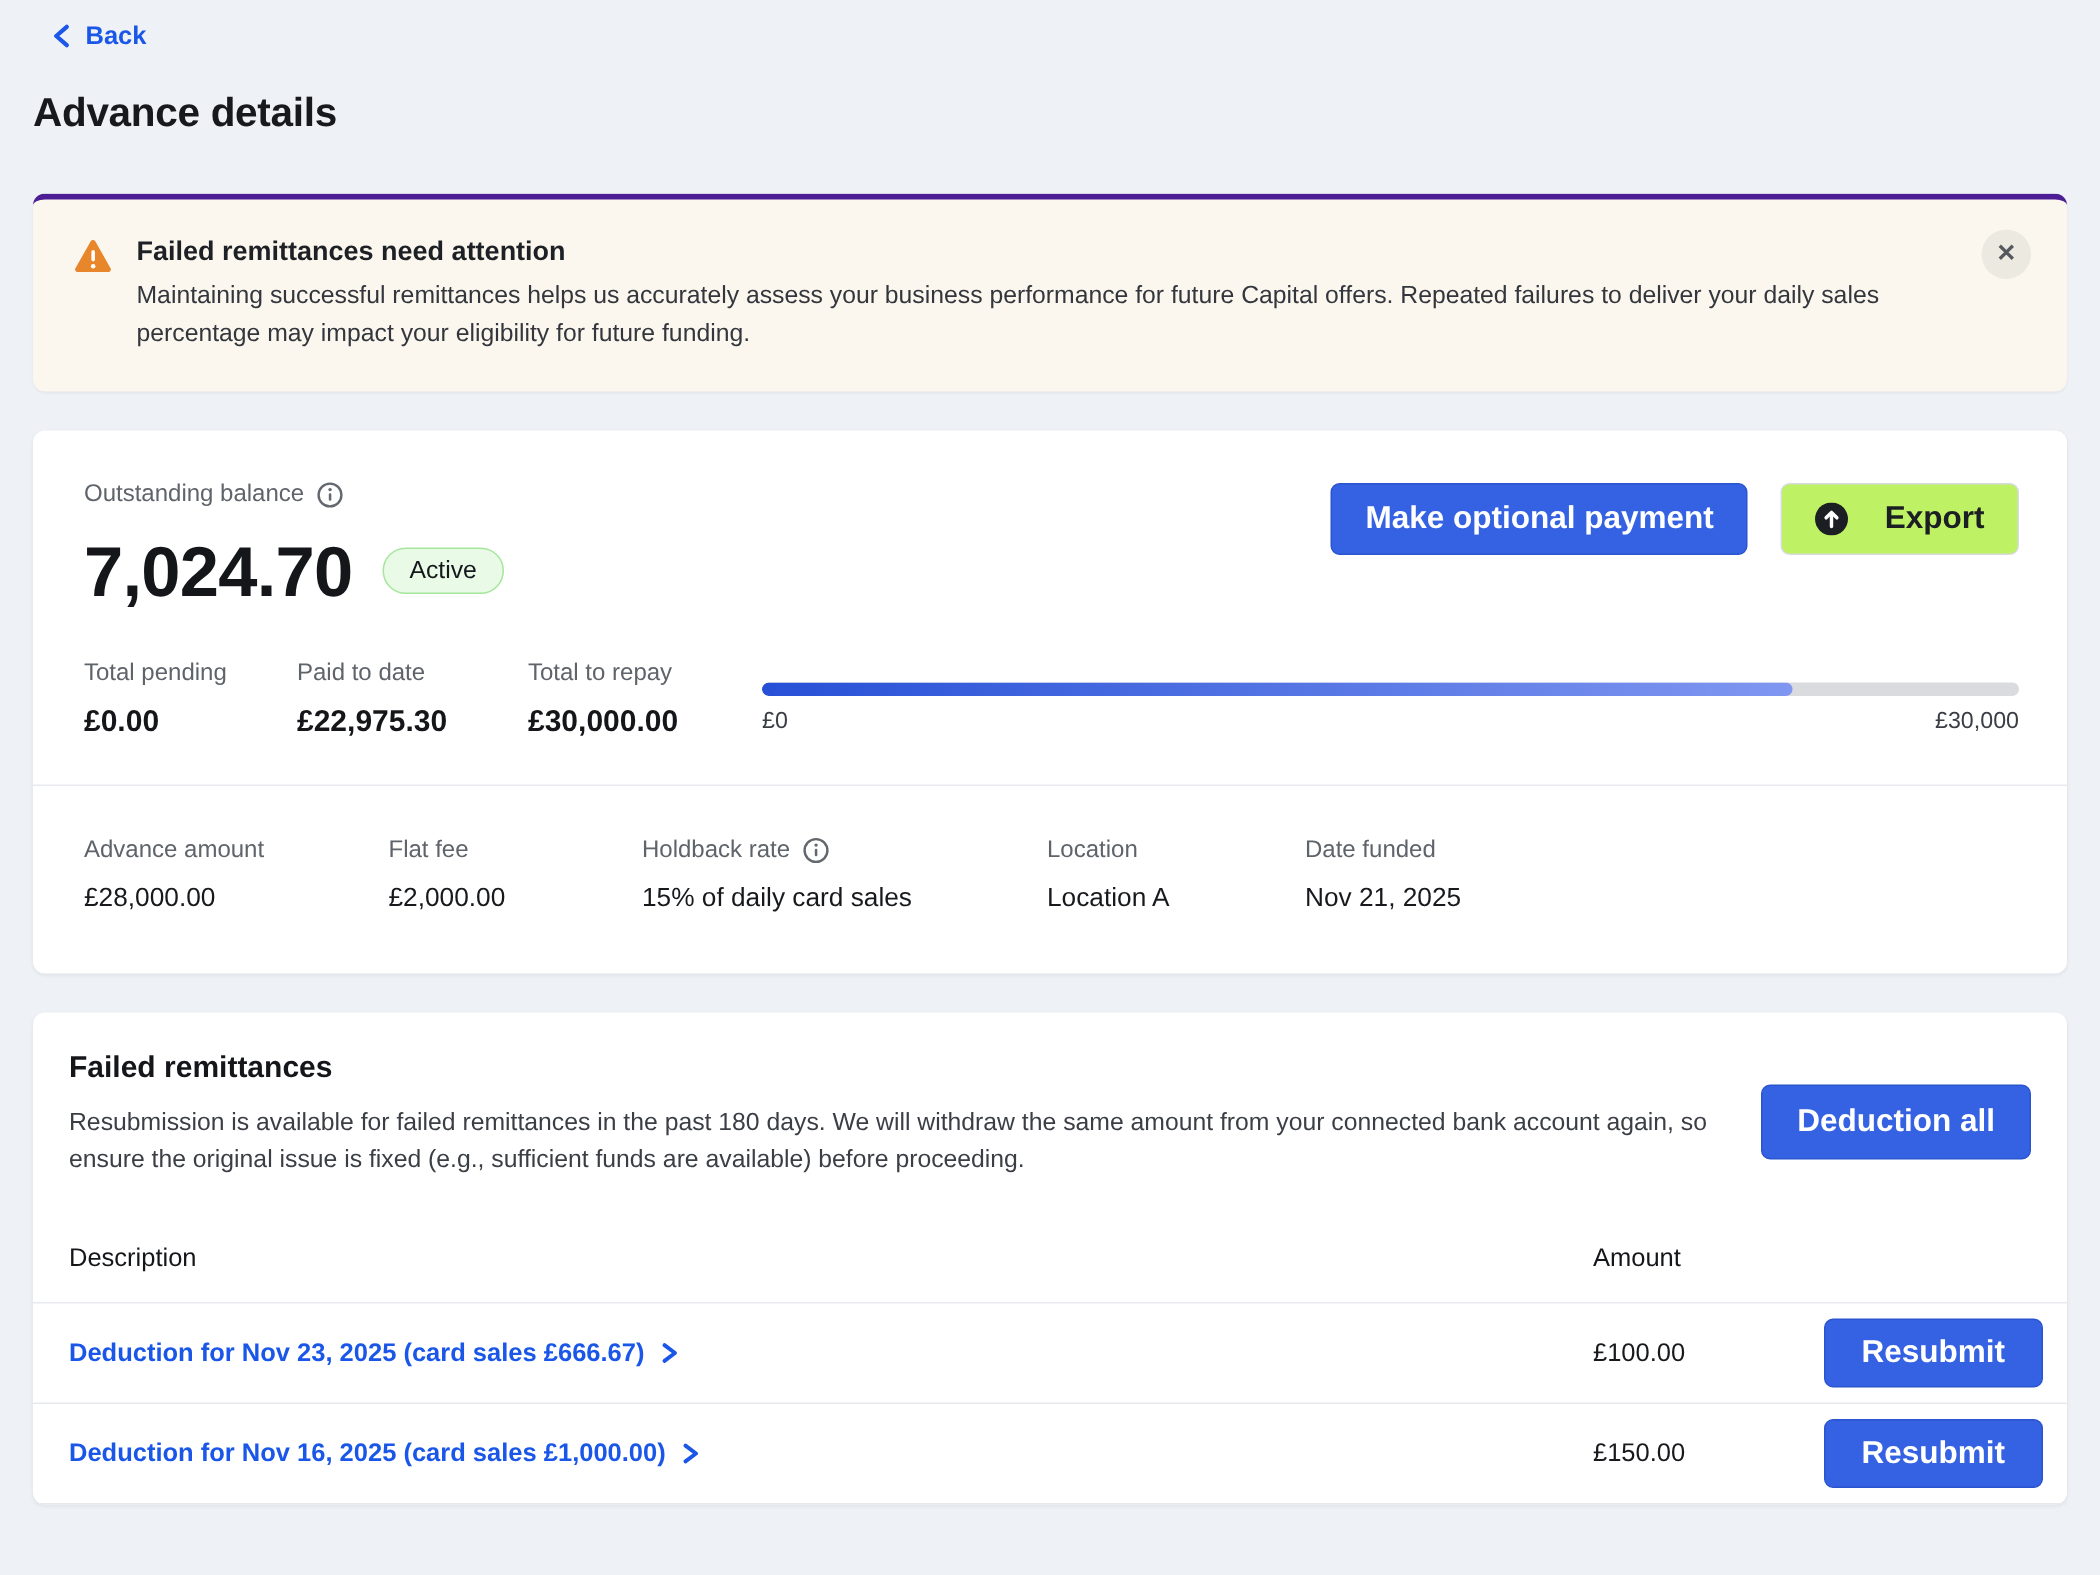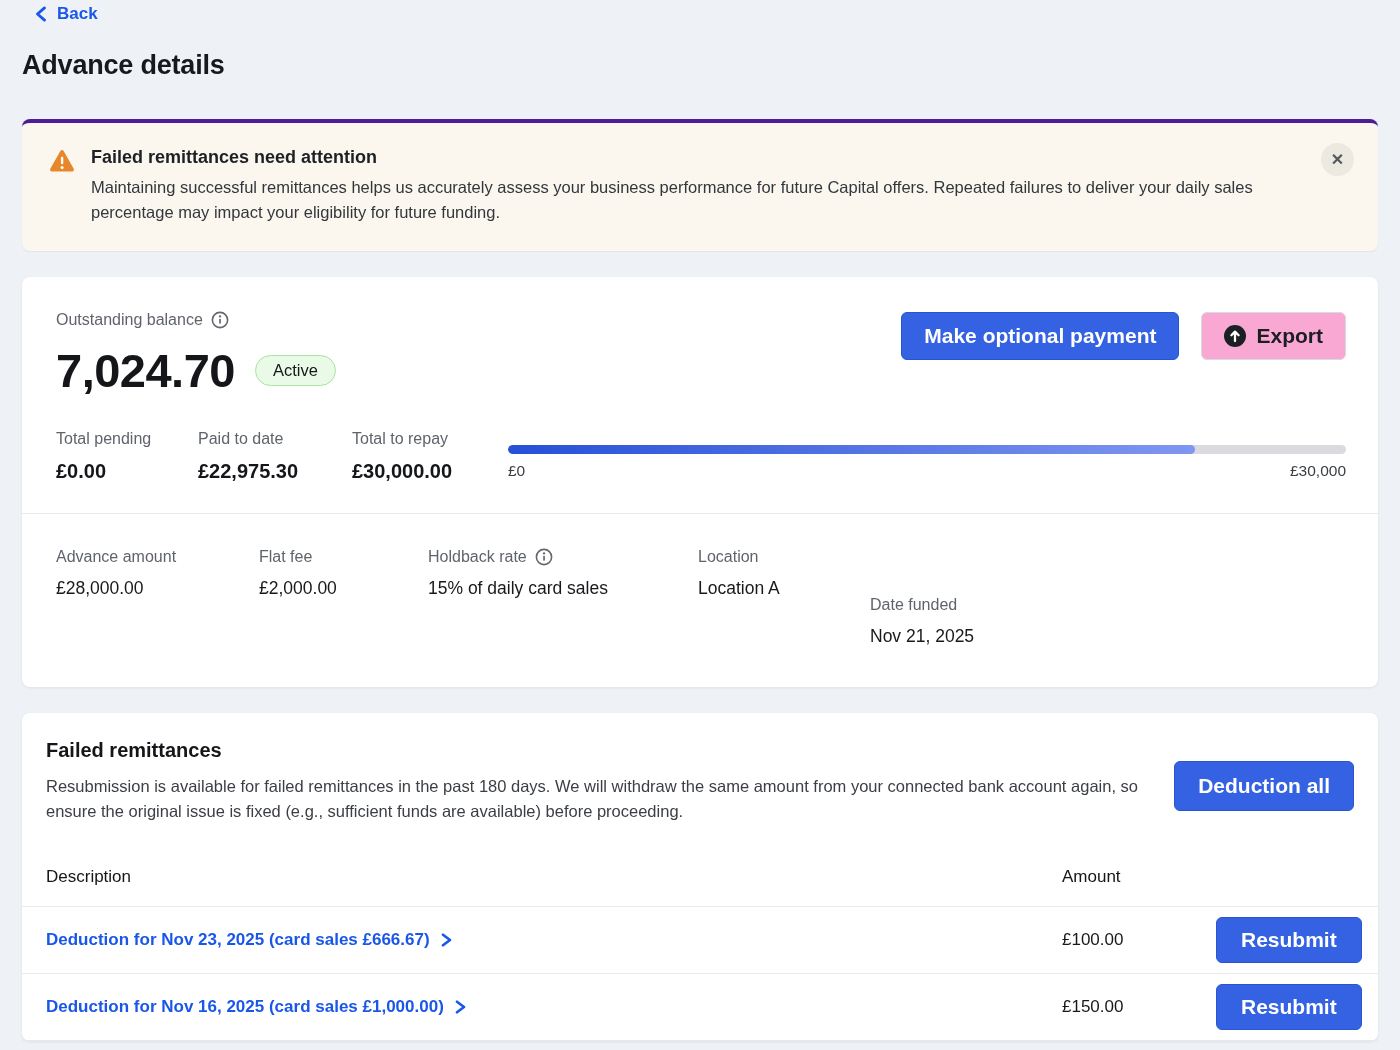--- a/index.html
+++ b/index.html
@@ -5,21 +5,21 @@
   * { margin: 0; padding: 0; box-sizing: border-box; }
   html, body { width: 1400px; height: 1050px; overflow: hidden; }
   body {
     background: #eef1f5;
     font-family: "Liberation Sans", sans-serif;
     color: #17191c;
   }
   .page { padding: 0 22px; }
 
   
-  .back-row { display: flex; align-items: center; gap: 8px; padding: 4px 0 0 12px; }
+  .back-row { display: flex; align-items: center; gap: 8px; padding: 14px 0 0 12px; }
   .back-link { display: inline-flex; align-items: center; gap: 9px; color: #1a57e8; font-size: 17px; font-weight: 600; cursor: pointer; text-decoration: none; }
   .back-chevron { width: 14px; height: 16px; display: inline-block; }
 
   
   .page-title { font-size: 27px; font-weight: 700; margin: 26px 0 0 0; letter-spacing: -0.2px; }
 
   
   .alert {
     margin-top: 38px;
     background: #fbf7ee;
@@ -62,21 +62,21 @@
     font-size: 16.5px; border-radius: 999px; padding: 5px 17px; font-weight: 400;
   }
   .actions { display: flex; gap: 22px; margin-top: 1px; }
   .btn {
     font-family: "Liberation Sans", sans-serif;
     font-size: 21px; font-weight: 700;
     border-radius: 6px; cursor: pointer;
     padding: 11px 22px;
   }
   .btn-primary { background: #3462e2; border: 1px solid #2b54cf; color: #ffffff; }
-  .btn-secondary { background: #f9a8d4; border: 1px solid #d7dade; color: #1b1e22; display: inline-flex; align-items: center; gap: 10px; }
+  .btn-secondary { background: #bef264; border: 1px solid #d7dade; color: #1b1e22; display: inline-flex; align-items: center; gap: 24px; }
   .export-icon { width: 22px; height: 22px; display: inline-block; }
 
   
   .stats-row { display: flex; margin-top: 32px; }
   .stat { margin-right: 0; }
   .stat-label { color: #5f646b; font-size: 16px; }
   .stat-value { font-size: 20px; font-weight: 700; margin-top: 12px; color: #141619; }
   .stat-1 { width: 142px; }
   .stat-2 { width: 154px; }
   .stat-3 { width: 156px; }
@@ -84,21 +84,21 @@
   .progress-track { height: 9px; background: #d9dbde; border-radius: 6px; overflow: hidden; }
   .progress-fill { height: 100%; border-radius: 6px; background: linear-gradient(90deg, #2650d6 0%, #8097f1 100%); }
   .progress-labels { display: flex; justify-content: space-between; margin-top: 8px; font-size: 15.5px; color: #3a3e44; }
 
   .divider { border: none; border-top: 1px solid #e7e9ec; height: 0; }
 
   
   .details-section { padding: 34px 32px 40px 34px; display: flex; gap: 16px; }
   .detail-label { color: #5f646b; font-size: 16px; display: flex; align-items: center; gap: 8px; }
   .detail-value { font-size: 17.5px; margin-top: 12px; color: #17191c; }
-  .detail-1 { width: 187px; } .detail-2 { width: 153px; } .detail-3 { width: 254px; } .detail-4 { width: 156px; } .detail-5 { width: 200px; margin-top: 48px; }
+  .detail-1 { width: 187px; } .detail-2 { width: 153px; } .detail-3 { width: 254px; } .detail-4 { width: 156px; } .detail-5 { width: 200px; }
 
   
   .fr-header { padding: 26px 24px 24px 24px; position: relative; }
   .fr-title { font-size: 20px; font-weight: 700; color: #141619; }
   .fr-desc { font-size: 16.5px; line-height: 1.52; color: #3b3f45; margin-top: 12px; max-width: 1110px; }
   .fr-resubmit-all { position: absolute; top: 48px; right: 24px; padding: 12px 23px; }
 
   .table-grid { display: grid; grid-template-columns: 1fr 154px 137px; align-items: center; padding: 0 25px 0 24px; }
   .table-head { height: 58px; }
   .th { font-size: 17px; font-weight: 400; color: #141619; }

